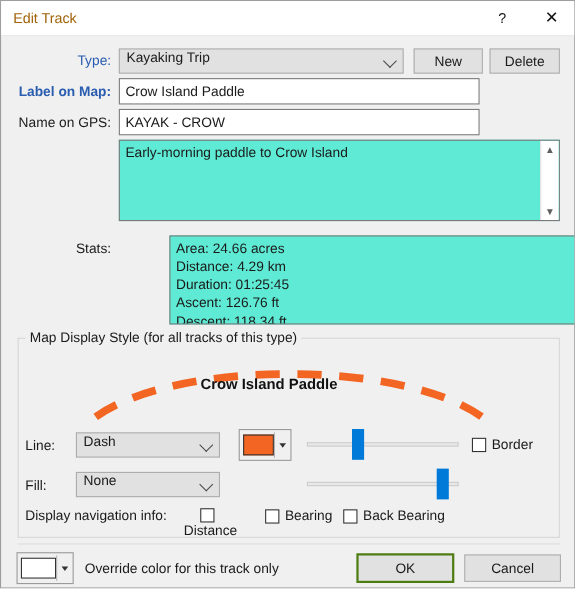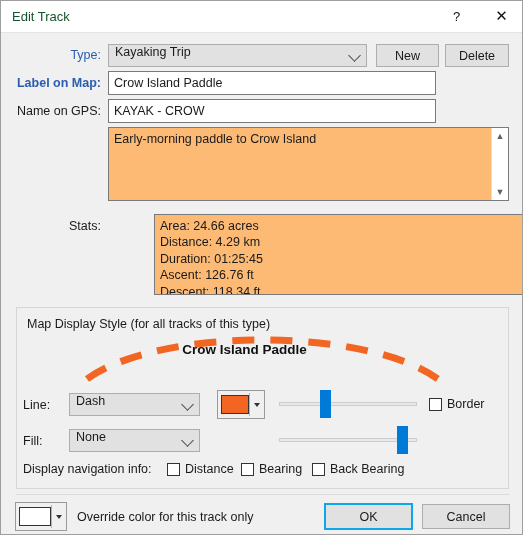--- a/index.html
+++ b/index.html
@@ -28,21 +28,21 @@
     left: 0; top: 0;
     width: 523px;
     height: 31px;
     background: #ffffff;
     border-bottom: 1px solid #e4e4e4;
   }
   #title-text {
     position: absolute;
     left: 11px; top: 8px;
     font-size: 13px;
-    color: #14532d;
+    color: #a16207;
   }
   .caption-btn {
     position: absolute;
     top: 0;
     width: 45px;
     height: 30px;
     display: flex;
     align-items: center;
     justify-content: center;
     color: #111;
@@ -106,28 +106,28 @@
     display: flex;
     align-items: center;
     justify-content: center;
     color: #1a1a1a;
     font-size: 12.5px;
     font-family: "Liberation Sans", sans-serif;
     padding: 0;
     cursor: default;
   }
   .btn-default {
-    border: 2px solid #0ea5e9;
+    border: 2px solid #4d7c0f;
   }
 
   
   .multiline {
     position: absolute;
     box-sizing: border-box;
-    background: #fdba74;
+    background: #5eead4;
     border: 1px solid #7a7a7a;
     overflow: hidden;
   }
   .multiline .content {
     position: absolute;
     left: 5px; top: 3px;
     right: 18px;
     color: #1a1a1a;
     line-height: 16.4px;
   }
@@ -165,21 +165,20 @@
     width: 493px; height: 182px;
     box-sizing: border-box;
     border: 1px solid #d6d6d6;
   }
   #group-title {
     position: absolute;
     left: 22px; top: 299px;
     background: #f0f0f0;
     padding: 0 4px;
     color: #1a1a1a;
-    margin-top: 17px;
   }
 
   
   #preview {
     position: absolute;
     left: 18px; top: 318px;
     width: 487px; height: 68px;
   }
   #preview-label {
     position: absolute;
@@ -347,21 +346,21 @@
   <div class="combo" style="left:68px;top:428px;width:131px;height:23px;">
     <span>None</span>
     <span class="chev"></span>
   </div>
   <div class="slider" id="fill-slider" style="left:278px;top:429px;width:138px;">
     <div class="track"></div>
     <div class="thumb" id="fill-slider-thumb" style="left: 118.11px;"></div>
   </div>
 
   <div class="lbl" style="left:22px;top:461px;width:150px;text-align:left;">Display navigation info:</div>
-  <div class="chk" style="left:166px;top:461px;">
+  <div class="chk" style="left:166px;top:461px;flex-direction:column;">
     <span class="box"></span>
     <span>Distance</span>
   </div>
   <div class="chk" style="left:240px;top:461px;">
     <span class="box"></span>
     <span>Bearing</span>
   </div>
   <div class="chk" style="left:311px;top:461px;">
     <span class="box"></span>
     <span>Back Bearing</span>

